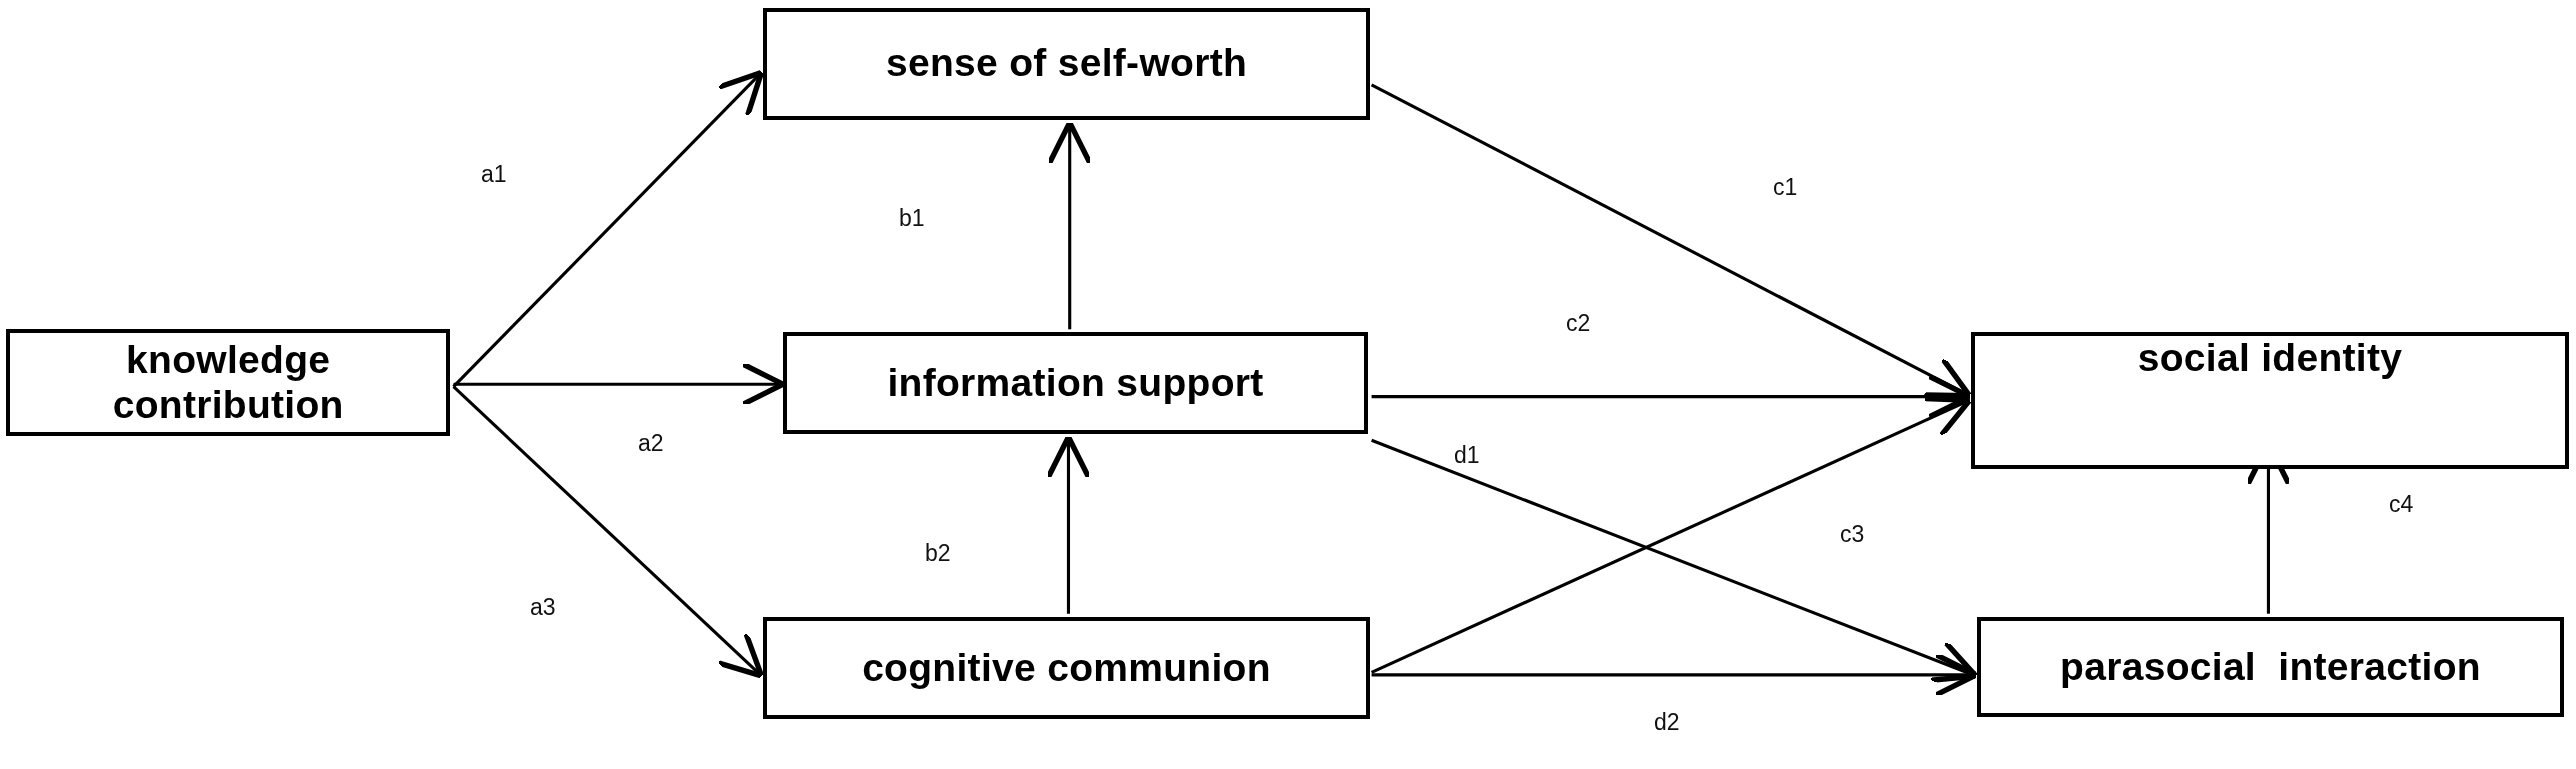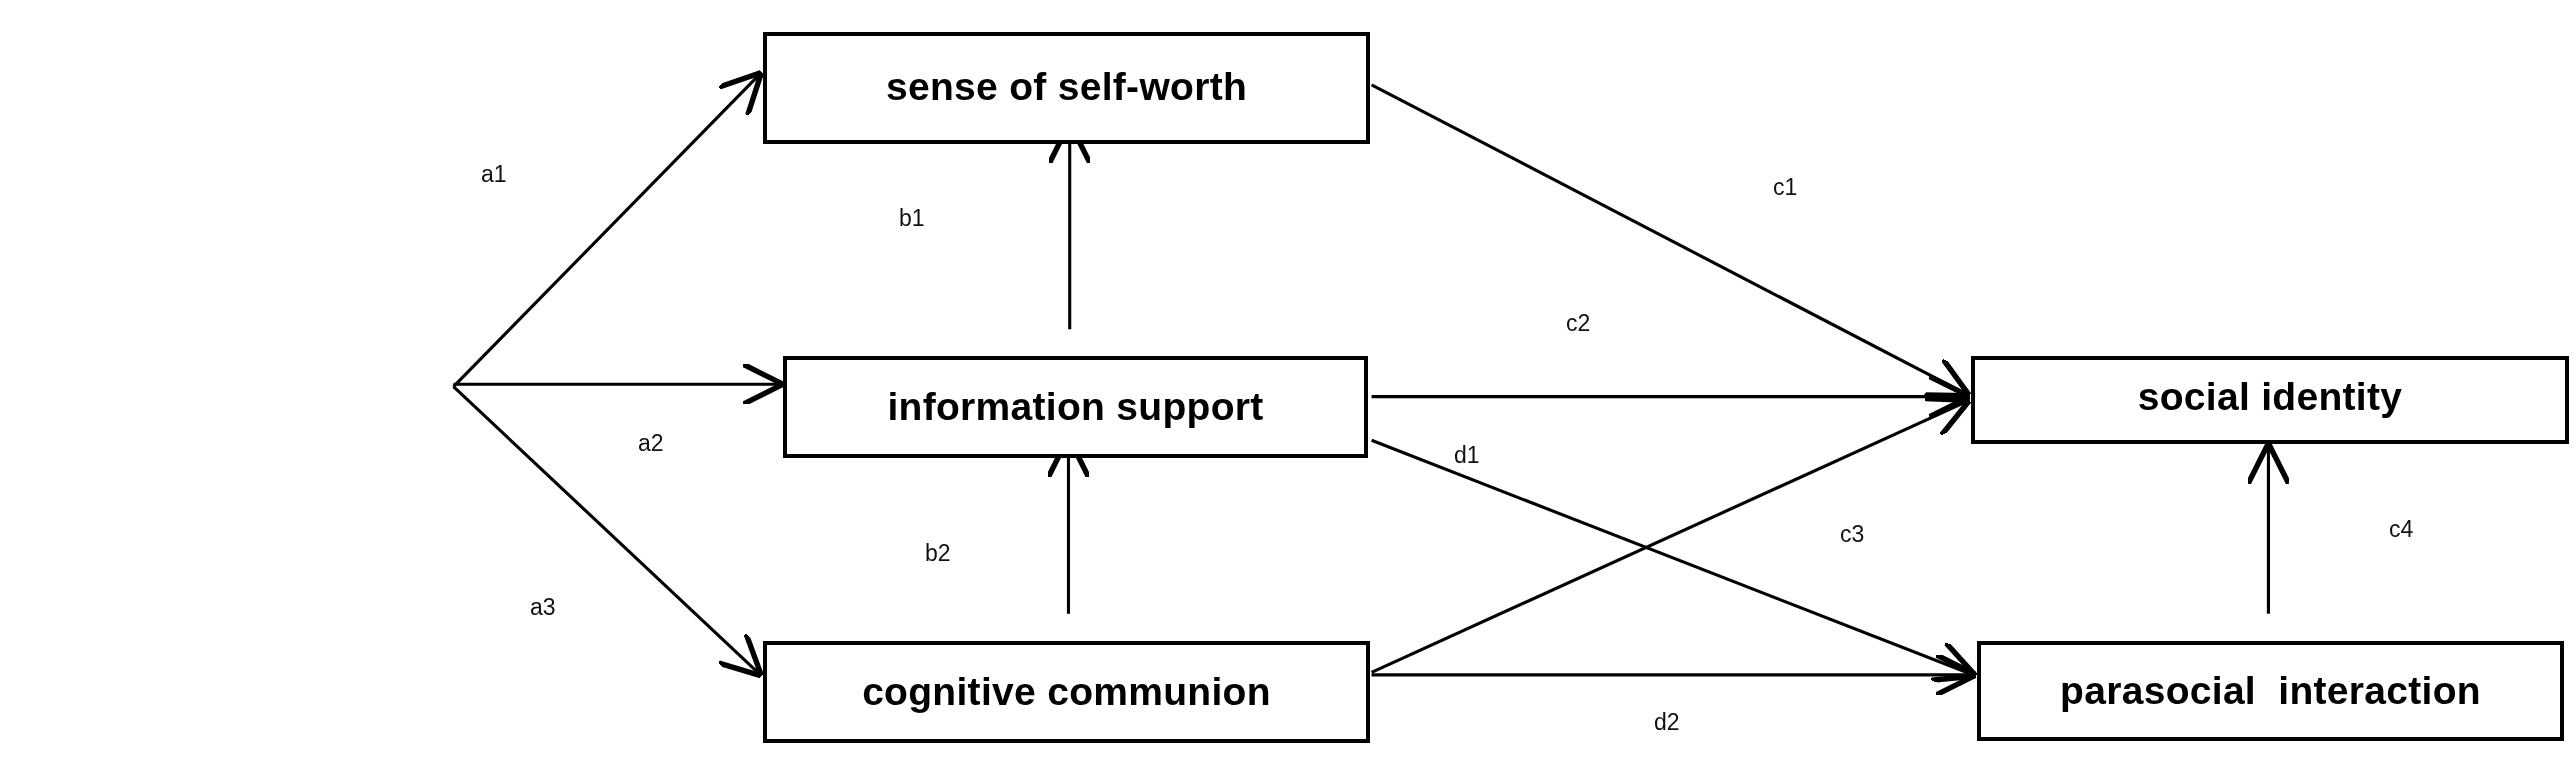--- a/index.html
+++ b/index.html
@@ -28,21 +28,20 @@
   }
   .node-box {
     position: absolute;
     box-sizing: border-box;
     background: #ffffff;
     border: 4.4px solid #000000;
     display: flex;
     align-items: center;
     justify-content: center;
     z-index: 5;
-    margin-top: 24px;
   }
   .node-label {
     font-family: "Liberation Sans", sans-serif;
     font-weight: bold;
     font-size: 39px;
     line-height: 1.15;
     color: #000000;
     text-align: center;
     white-space: pre;
     letter-spacing: 0.3px;
@@ -89,47 +88,51 @@
       <line x1="2198" y1="1078" x2="3152" y2="644"></line>
 
       <line x1="3636" y1="984" x2="3636" y2="716"></line>
 
       <line x1="2198" y1="706" x2="3162" y2="1082"></line>
 
       <line x1="2198" y1="1082" x2="3162" y2="1082"></line>
     </g>
   </svg>
 
+  <div class="node-box" style="left:6.2px; top:329px; width:444px; height:107px;">
+    <span class="node-label">knowledge
+contribution</span>
+  </div>
 
   <div class="node-box" style="left:763px; top:7.5px; width:607px; height:112px;">
     <span class="node-label">sense of self-worth</span>
   </div>
 
   <div class="node-box" style="left:783px; top:332px; width:585px; height:102px;">
     <span class="node-label">information support</span>
   </div>
 
   <div class="node-box" style="left:763px; top:617px; width:607px; height:102px;">
     <span class="node-label">cognitive communion</span>
   </div>
 
-  <div class="node-box" style="left:1971px; top:332px; width:598px; height:88px; align-items:flex-start; padding-top:15px;">
+  <div class="node-box" style="left:1971px; top:332px; width:598px; height:137px; align-items:flex-start; ">
     <span class="node-label">social identity</span>
   </div>
 
   <div class="node-box" style="left:1977px; top:617px; width:587px; height:100px;">
     <span class="node-label">parasocial  interaction</span>
   </div>
 
   <span class="path-label" style="left:481px; top:163px;">a1</span>
   <span class="path-label" style="left:638px; top:432px;">a2</span>
   <span class="path-label" style="left:482px; top:596px;margin-left:48px;">a3</span>
   <span class="path-label" style="left:899px; top:207px;">b1</span>
   <span class="path-label" style="left:925px; top:542px;">b2</span>
   <span class="path-label" style="left:1773px; top:176px;">c1</span>
   <span class="path-label" style="left:1566px; top:312px;text-align:center;">c2</span>
   <span class="path-label" style="left:1840px; top:523px;">c3</span>
-  <span class="path-label" style="left:2389px; top:518px;">c4</span>
+  <span class="path-label" style="left:2389px; top:493px;">c4</span>
   <span class="path-label" style="left:1454px; top:444px;">d1</span>
   <span class="path-label" style="left:1654px; top:711px;">d2</span>
 
 </div>
 
 
 </body></html>

